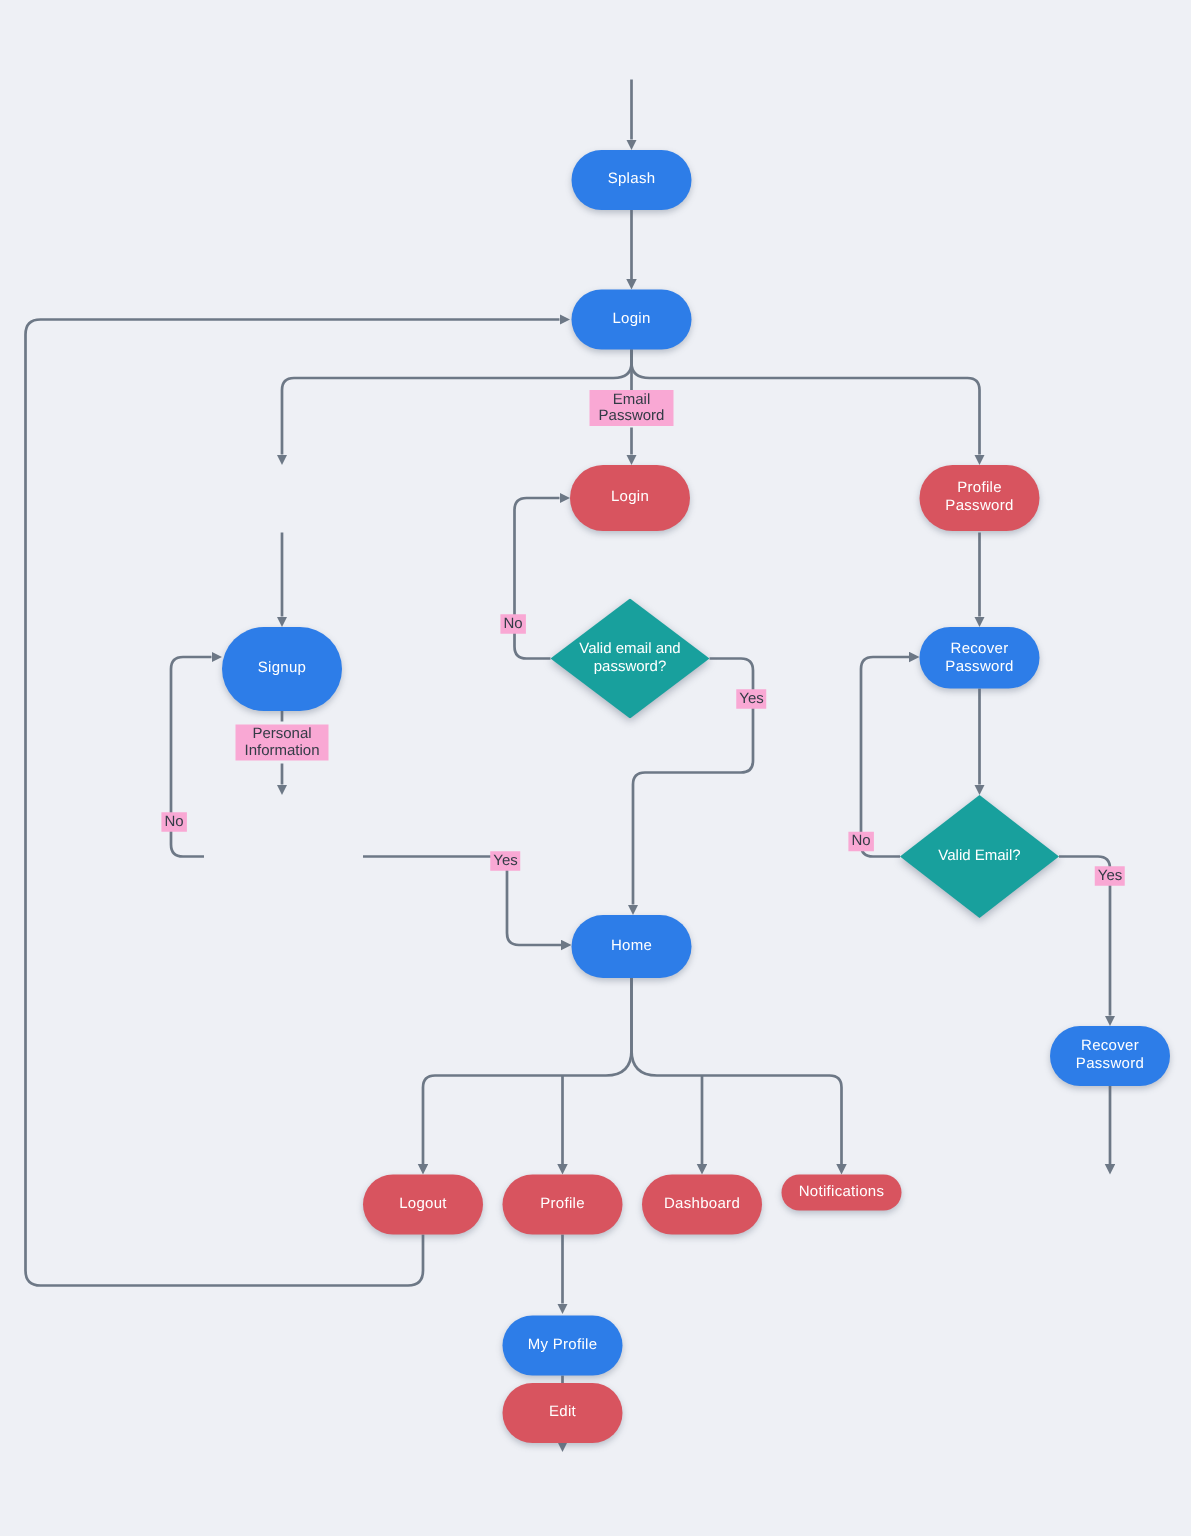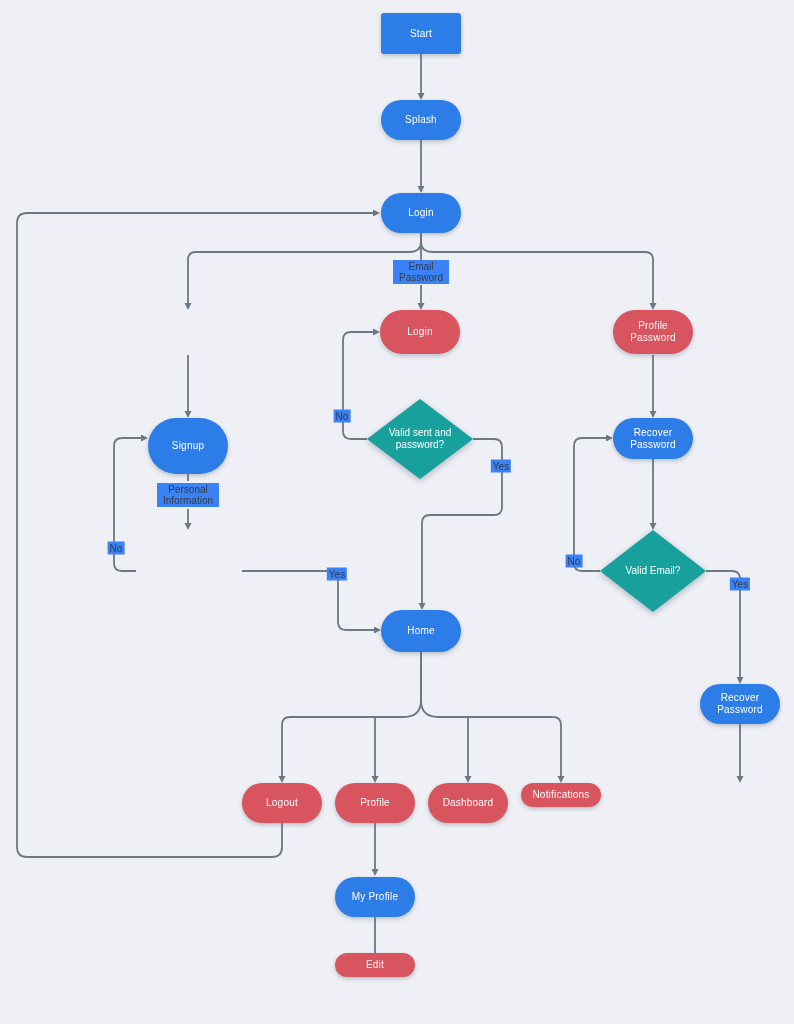--- a/index.html
+++ b/index.html
@@ -15,21 +15,21 @@
   .blue{background:#2d7de8;}
   .red{background:#d8545f;}
   .node .nlabel{display:block;width:100%;padding:0 6px;box-sizing:border-box;}
   .dwrap{position:absolute;filter:drop-shadow(0 2px 3px rgba(90,100,120,.45));}
   .diamond{width:100%;height:100%;background:#18a09d;
     clip-path:polygon(50% 0,100% 50%,50% 100%,0 50%);
     display:flex;align-items:center;justify-content:center;
     color:#fff;font-size:10px;line-height:12px;text-align:center;font-weight:500;}
   .diamond .nlabel{display:block;width:92%;}
   .edge-label{position:absolute;transform:translate(-50%,-50%);
-    font-size:10px;line-height:11px;color:#333b46;background:#3b82f6;
+    font-size:10px;line-height:11px;color:#333b46;background:#f9a8d4;
     text-align:center;padding:1px 2px;white-space:normal;}
 </style>
 </head>
 <body>
 
 <div id="canvas">
 
   <svg id="edges" viewBox="0 0 794 1024">
     <defs>
       <marker id="arrow" viewBox="0 0 8 8" refX="0" refY="3.5" markerWidth="8" markerHeight="8" markerUnits="userSpaceOnUse" orient="auto">
@@ -56,41 +56,38 @@
     <path class="edge" d="M 421 652 V 700 Q 421 717 404 717 H 290 Q 282 717 282 725 V 776" marker-end="url(#arrow)"></path>
     <path class="edge" d="M 421 652 V 700 Q 421 717 438 717 H 553 Q 561 717 561 725 V 776" marker-end="url(#arrow)"></path>
     <path class="edge" d="M 375 717 V 776" marker-end="url(#arrow)"></path>
     <path class="edge" d="M 468 717 V 776" marker-end="url(#arrow)"></path>
     <path class="edge" d="M 282 823 V 847 Q 282 857 272 857 H 27 Q 17 857 17 847 V 223 Q 17 213 27 213 H 373" marker-end="url(#arrow)"></path>
     <path class="edge" d="M 375 823 V 869" marker-end="url(#arrow)"></path>
     <path class="edge" d="M 375 917 V 961" marker-end="url(#arrow)"></path>
     <path class="edge" d="M 740 724 V 776" marker-end="url(#arrow)"></path>
   </svg>
 
-  <div class="node rect blue" style="left:381px;top:13px;width:80px;height:41px">
-    <span class="nlabel">Start</span>
-  </div>
   <div class="node pill blue" style="left:381px;top:100px;width:80px;height:40px">
     <span class="nlabel">Splash</span>
   </div>
   <div class="node pill blue" style="left:381px;top:193px;width:80px;height:40px">
     <span class="nlabel">Login</span>
   </div>
   <div class="node pill red" style="left:380px;top:310px;width:80px;height:44px">
     <span class="nlabel">Login</span>
   </div>
   <div class="node pill red" style="left:613px;top:310px;width:80px;height:44px">
     <span class="nlabel">Profile Password</span>
   </div>
   <div class="node pill blue" style="left:148px;top:418px;width:80px;height:56px">
     <span class="nlabel">Signup</span>
   </div>
   <div class="dwrap" style="left:367px;top:399px;width:106px;height:80px">
     <div class="diamond">
-      <span class="nlabel">Valid sent and password?</span>
+      <span class="nlabel">Valid email and password?</span>
     </div>
   </div>
   <div class="node pill blue" style="left:613px;top:418px;width:80px;height:41px">
     <span class="nlabel">Recover Password</span>
   </div>
   <div class="dwrap" style="left:600px;top:530px;width:106px;height:82px">
     <div class="diamond">
       <span class="nlabel">Valid Email?</span>
     </div>
   </div>
@@ -108,21 +105,21 @@
   </div>
   <div class="node pill red" style="left:428px;top:783px;width:80px;height:40px">
     <span class="nlabel">Dashboard</span>
   </div>
   <div class="node pill red" style="left:521px;top:783px;width:80px;height:24px">
     <span class="nlabel">Notifications</span>
   </div>
   <div class="node pill blue" style="left:335px;top:877px;width:80px;height:40px">
     <span class="nlabel">My Profile</span>
   </div>
-  <div class="node pill red" style="left:335px;top:953px;width:80px;height:24px">
+  <div class="node pill red" style="left:335px;top:922px;width:80px;height:40px">
     <span class="nlabel">Edit</span>
   </div>
 
   <div class="edge-label" style="left:421px;top:272px;width:52px">Email Password</div>
   <div class="edge-label" style="left:188px;top:495px;width:58px">Personal Information</div>
   <div class="edge-label" style="left:342px;top:416px">No</div>
   <div class="edge-label" style="left:501px;top:466px">Yes</div>
   <div class="edge-label" style="left:116px;top:548px">No</div>
   <div class="edge-label" style="left:337px;top:574px">Yes</div>
   <div class="edge-label" style="left:574px;top:561px">No</div>

